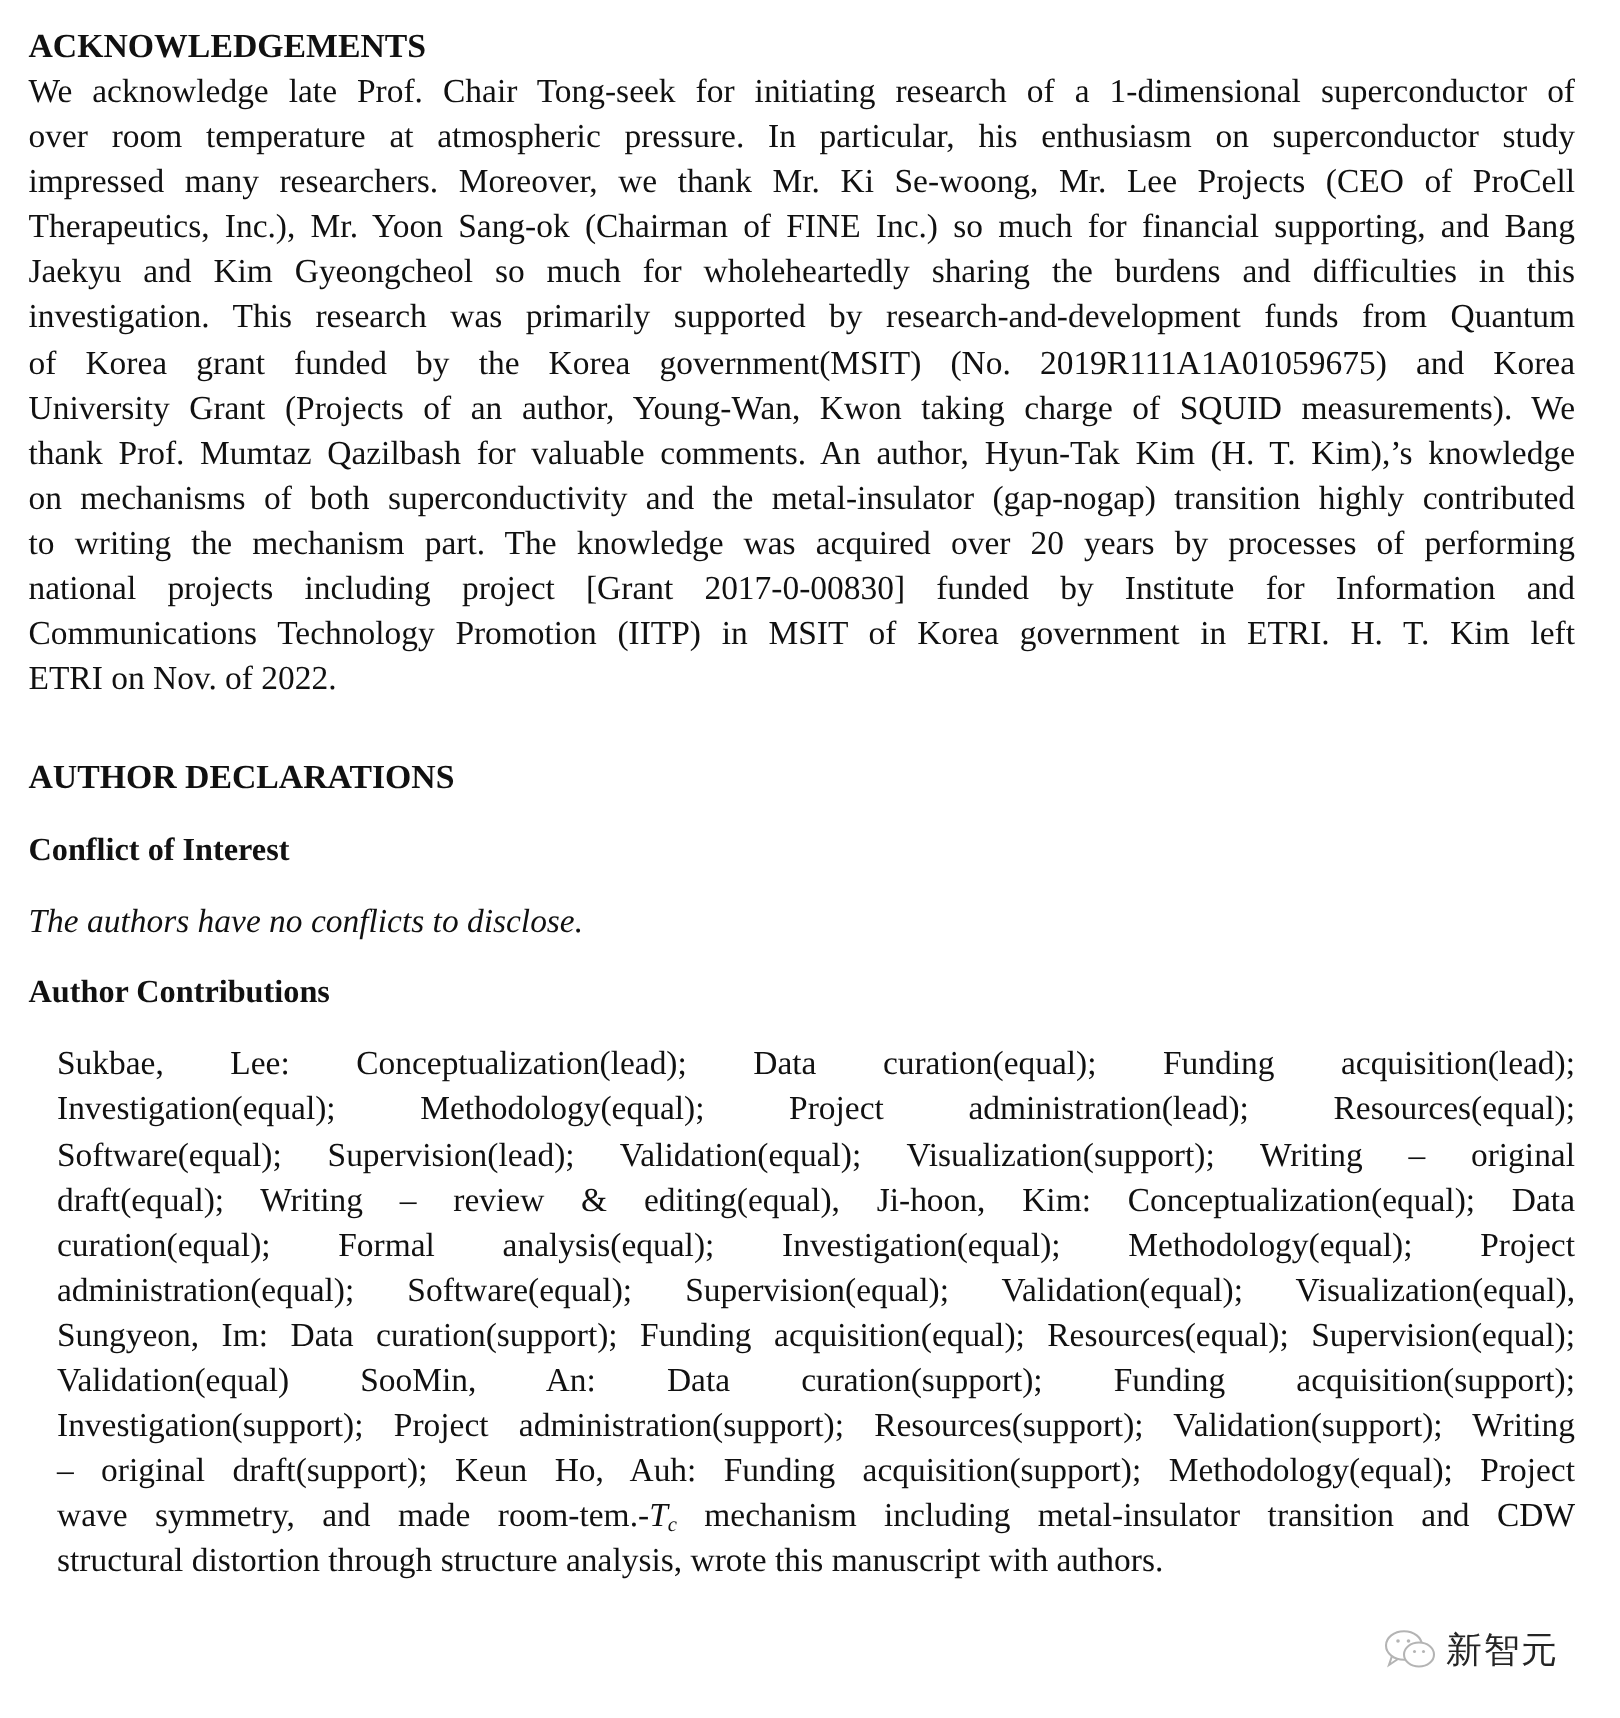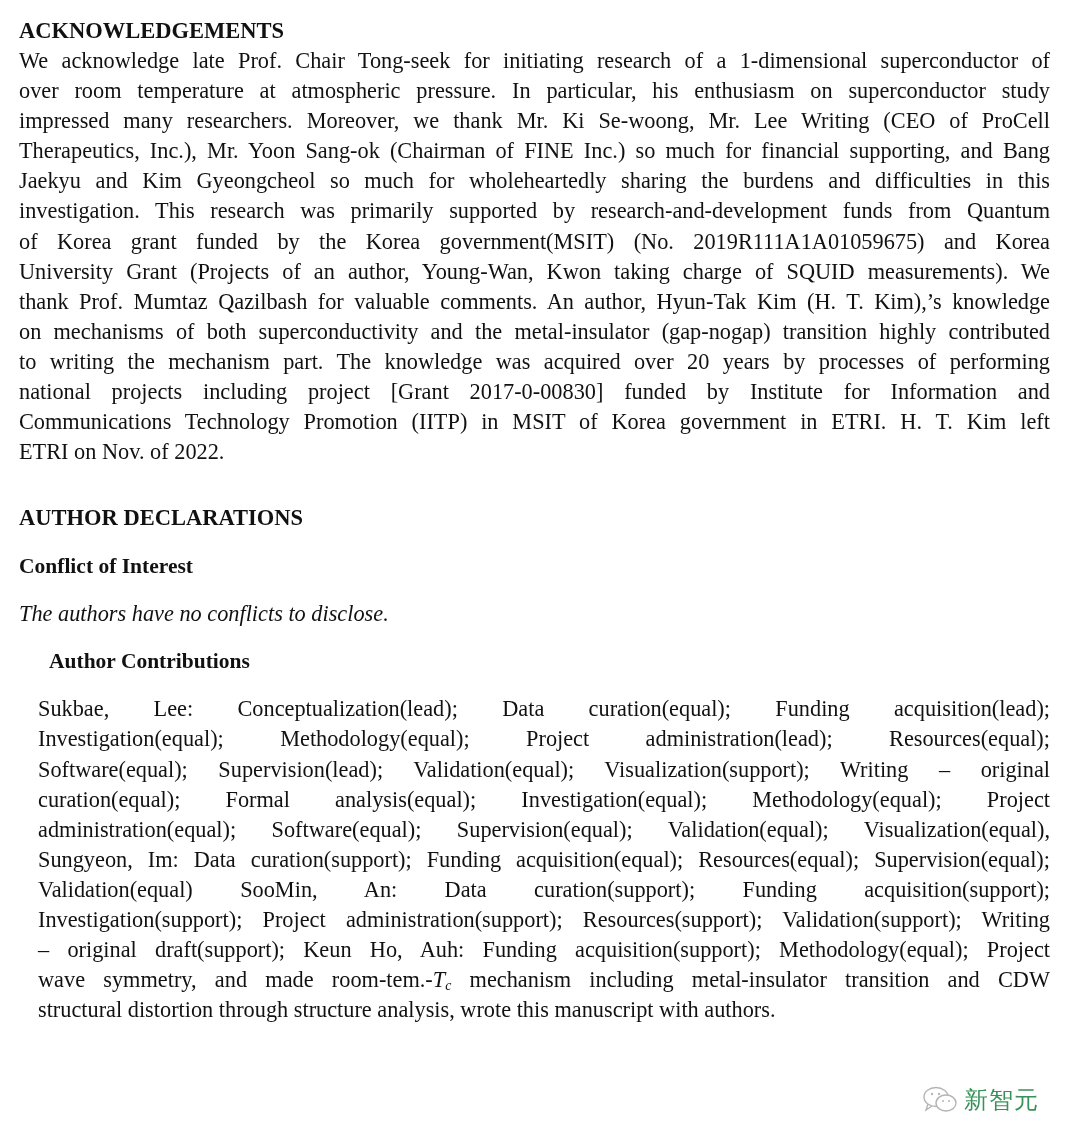--- a/index.html
+++ b/index.html
@@ -16,39 +16,39 @@
   .line.last { text-align-last: left; }
   .h1 { font-weight: bold; font-size: 22.5px; line-height: 30px; height: 30px; display:block; }
   .h2 { font-weight: bold; font-size: 21.5px; line-height: 30px; height: 30px; display:block; }
   .plain { font-size: 22.3px; line-height: 30px; height: 30px; display:block; }
   .it { font-style: italic; }
   .sub { font-size: 0.62em; vertical-align: -0.25em; font-style: italic; }
   #ack-heading { margin-bottom: 0; }
   #decl-heading { margin-top: 36px; }
   #coi-heading { margin-top: 18px; font-family: Liberation Serif, serif; }
   #coi-text { margin-top: 18px; font-style: italic; }
-  #contrib-heading { margin-top: 17px; margin-left: 30px; }
+  #contrib-heading { margin-top: 17px; }
   #contrib-body { margin-top: 18px; margin-left: 19px; }
   .watermark {
     position: absolute; left: 922px; top: 1082px; width: 125px; height: 36px;
     display: flex; align-items: center; color: #9a9a9a; opacity: 0.85;
   }
   .watermark .wm-icon { width: 36px; height: 30px; margin-right: 6px; }
-  .watermark .wm-text { font-family: Liberation Mono, monospace; font-size: 24px; letter-spacing: 1px; color:#15803d; }
+  .watermark .wm-text { font-family: Liberation Mono, monospace; font-size: 24px; letter-spacing: 1px; color:#000000; }
 </style>
 </head>
 <body>
 
 <div class="page">
 
   <div id="ack-heading" class="h1">ACKNOWLEDGEMENTS</div>
   <div>
     <span class="line">We acknowledge late Prof. Chair Tong-seek for initiating research of a 1-dimensional superconductor of</span>
     <span class="line">over room temperature at atmospheric pressure. In particular, his enthusiasm on superconductor study</span>
-    <span class="line">impressed many researchers. Moreover, we thank Mr. Ki Se-woong, Mr. Lee Writing (CEO of ProCell</span>
+    <span class="line">impressed many researchers. Moreover, we thank Mr. Ki Se-woong, Mr. Lee Projects (CEO of ProCell</span>
     <span class="line">Therapeutics, Inc.), Mr. Yoon Sang-ok (Chairman of FINE Inc.) so much for financial supporting, and Bang</span>
     <span class="line">Jaekyu and Kim Gyeongcheol so much for wholeheartedly sharing the burdens and difficulties in this</span>
     <span class="line">investigation. This research was primarily supported by research-and-development funds from Quantum</span>
     <span class="line">of Korea  grant  funded  by  the Korea government(MSIT)  (No. 2019R111A1A01059675)  and  Korea</span>
     <span class="line">University Grant (Projects of an author, Young-Wan, Kwon taking charge of SQUID measurements). We</span>
     <span class="line">thank Prof. Mumtaz Qazilbash for valuable comments. An author, Hyun-Tak Kim (H. T. Kim),’s knowledge</span>
     <span class="line">on mechanisms of both superconductivity and the metal-insulator (gap-nogap) transition highly contributed</span>
     <span class="line">to writing the mechanism part. The knowledge was acquired over 20 years by processes of performing</span>
     <span class="line">national projects including project [Grant 2017-0-00830] funded by  Institute for Information and</span>
     <span class="line">Communications Technology Promotion (IITP) in MSIT of Korea government in ETRI. H. T. Kim left</span>
@@ -58,20 +58,21 @@
   <div id="decl-heading" class="h1">AUTHOR DECLARATIONS</div>
 
   <div id="coi-heading" class="h2">Conflict of Interest</div>
   <div id="coi-text" class="plain">The authors have no conflicts to disclose.</div>
 
   <div id="contrib-heading" class="h2">Author Contributions</div>
   <div id="contrib-body">
     <span class="line">Sukbae,  Lee:  Conceptualization(lead);  Data  curation(equal);  Funding  acquisition(lead);</span>
     <span class="line">Investigation(equal);  Methodology(equal);  Project  administration(lead);  Resources(equal);</span>
     <span class="line">Software(equal); Supervision(lead); Validation(equal); Visualization(support); Writing – original</span>
+    <span class="line">draft(equal); Writing – review &amp; editing(equal), Ji-hoon, Kim: Conceptualization(equal); Data</span>
     <span class="line">curation(equal);  Formal  analysis(equal);  Investigation(equal);  Methodology(equal);  Project</span>
     <span class="line">administration(equal); Software(equal); Supervision(equal); Validation(equal); Visualization(equal),</span>
     <span class="line">Sungyeon, Im: Data curation(support); Funding acquisition(equal); Resources(equal); Supervision(equal);</span>
     <span class="line">Validation(equal)  SooMin,  An:  Data  curation(support);  Funding  acquisition(support);</span>
     <span class="line">Investigation(support); Project administration(support); Resources(support); Validation(support); Writing</span>
     <span class="line">– original draft(support); Keun Ho, Auh: Funding acquisition(support); Methodology(equal); Project</span>
     <span class="line"><span>wave symmetry, and made room-tem.-</span><span class="it">T</span><span class="sub">c</span><span> mechanism including metal-insulator transition and CDW</span></span>
     <span class="line last">structural distortion through structure analysis, wrote this manuscript with authors.</span>
   </div>
 </div>

